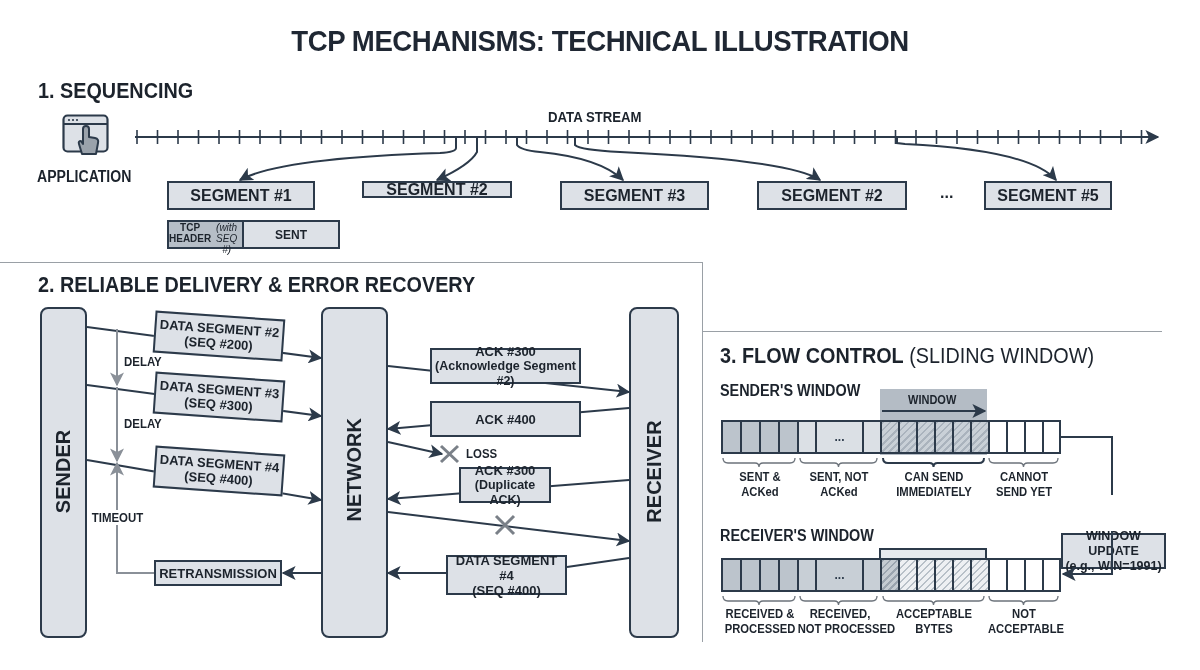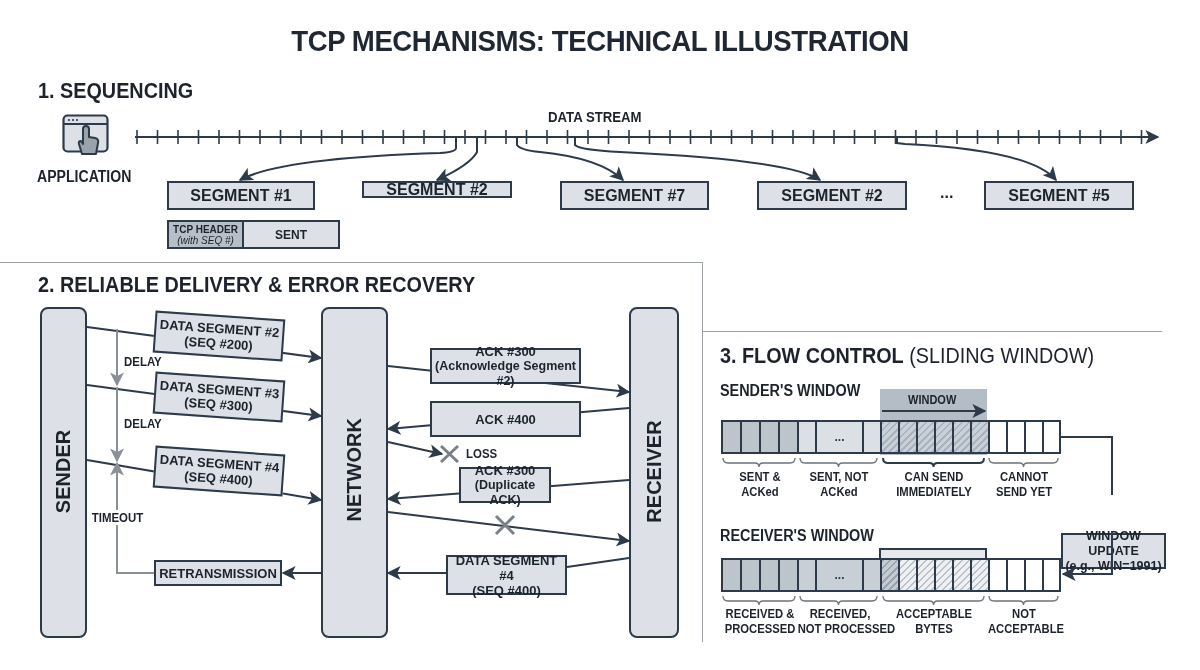--- a/index.html
+++ b/index.html
@@ -126,32 +126,32 @@
     <path d="M897,137 L897,143 L905,144 Q1030,150 1056,180" fill="none" stroke="#2c3a4a" stroke-width="2" marker-end="url(#ah1)"></path>
   </svg>
 
 <div class="box seg" style="left:167px;top:181px;width:148px;height:29px;">
     <span>SEGMENT #1</span>
   </div>
 <div class="box seg" style="left:362px;top:181px;width:150px;height:17px;">
     <span>SEGMENT #2</span>
   </div>
 <div class="box seg" style="left:560px;top:181px;width:149px;height:29px;">
-    <span>SEGMENT #7</span>
+    <span>SEGMENT #3</span>
   </div>
 <div class="box seg" style="left:757px;top:181px;width:150px;height:29px;">
     <span>SEGMENT #2</span>
   </div>
 <div class="abs" style="left:940px;top:184px;font-size:16px;font-weight:700;">...</div>
-<div class="box seg" style="left:984px;top:181px;width:150px;height:29px;">
+<div class="box seg" style="left:984px;top:181px;width:128px;height:29px;">
     <span>SEGMENT #5</span>
   </div>
 
 <div class="abs" style="left:167px;top:220px;width:173px;height:29px;border:2px solid #2c3a4a;box-sizing:border-box;display:flex;">
-  <div style="width:73px;background:#b6bec7;border-right:2px solid #2c3a4a;font-size:10px;line-height:11px;font-weight:700;text-align:center;display:flex;flex-direction:column;justify-content:center;">
+  <div style="width:73px;background:#b6bec7;border-right:2px solid #2c3a4a;font-size:10px;line-height:11px;font-weight:700;text-align:center;display:flex;flex-direction:row;justify-content:center;">
     <span>TCP HEADER</span>
     <span style="font-weight:400;font-style:italic;">(with SEQ #)</span>
   </div>
   <div style="flex:1;background:#dde1e7;display:flex;align-items:center;justify-content:center;font-weight:700;font-size:12px;">
     <span>SENT</span>
   </div>
 </div>
 
 <div class="abs h2" style="left:38px;top:272px;">2. RELIABLE DELIVERY &amp; ERROR RECOVERY</div>
 

